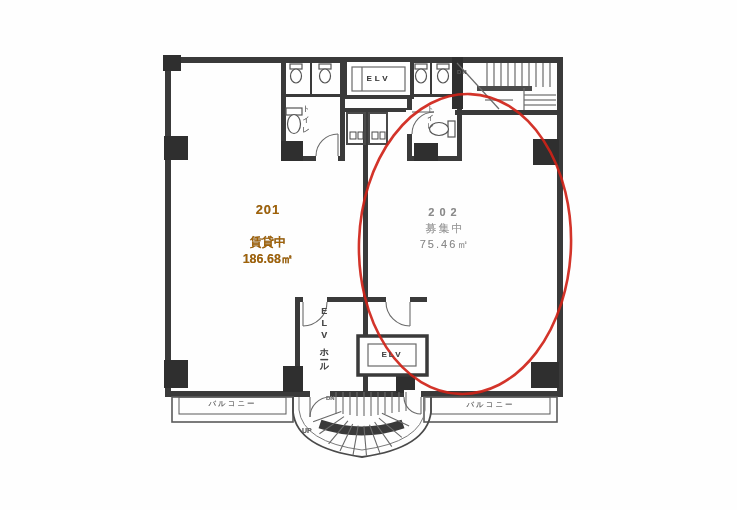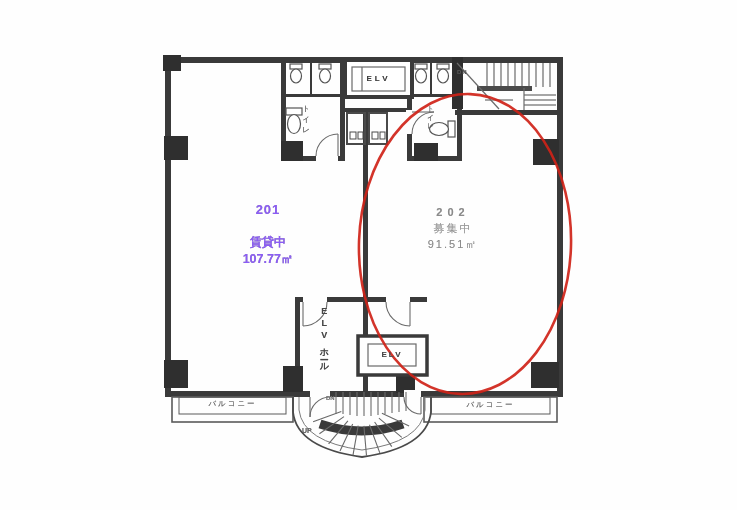--- a/index.html
+++ b/index.html
@@ -1,33 +1,33 @@
 <!DOCTYPE html>
 <html><head>
 <meta charset="utf-8">
 <style>
   html,body{margin:0;padding:0;background:#ffffff;}
   .stage{
     position:relative;width:737px;height:510px;background:#fefefe;overflow:hidden;
     font-family:"Liberation Sans",sans-serif;
   }
   .stage svg{position:absolute;left:0;top:0;}
-  .lbl{position:absolute;color:#8b5cf6;line-height:1.15;white-space:nowrap;
+  .lbl{position:absolute;color:#a16207;line-height:1.15;white-space:nowrap;
        text-shadow:0 0 .6px rgba(80,80,80,.55);}
   .center{text-align:center;}
   .flexc{display:flex;align-items:center;justify-content:center;}
   .vert{writing-mode:vertical-rl;text-orientation:upright;}
 
   .unit-label{width:120px;text-align:center;}
   .u201{left:208px;top:203px;}
   .u201 .u-num{font-size:13px;font-weight:700;letter-spacing:1px;}
   .u201 .u-status{font-size:12px;font-weight:700;margin-top:18px;}
   .u201 .u-area{font-size:12.5px;font-weight:700;margin-top:2px;}
 
-  .u202{left:393px;top:206px;color:#8b8b8b;text-shadow:0 0 .6px rgba(150,150,150,.5);}
+  .u202{left:385px;top:206px;color:#8b8b8b;text-shadow:0 0 .6px rgba(150,150,150,.5);}
   .u202 .u-num{font-size:11px;font-weight:600;letter-spacing:5px;}
   .u202 .u-status{font-size:11px;letter-spacing:2px;margin-top:3px;color:#979797;}
   .u202 .u-area{font-size:11px;letter-spacing:2px;margin-top:4px;}
 
   .elv-top{left:345px;top:60px;width:67px;height:37px;font-size:8px;font-weight:700;letter-spacing:3px;color:#3f3f3f;}
   .elv-bottom{left:368px;top:344px;width:48px;height:22px;font-size:8px;font-weight:700;letter-spacing:2px;color:#4a4a4a;}
   .toilet-left{left:301px;top:100px;height:56px;font-size:7.5px;letter-spacing:2px;color:#555;}
   .toilet-right{left:426px;top:100px;height:52px;font-size:7px;letter-spacing:1px;color:#666;}
   .elv-hall{left:319px;top:306px;height:80px;font-size:9px;font-weight:600;letter-spacing:2px;color:#474747;}
   .balcony-l{left:172px;top:400px;width:121px;font-size:7.5px;letter-spacing:2px;color:#666;}
@@ -213,27 +213,27 @@
         M369.5,424.7 L379.8,452.9 M374.6,422.0 L391.8,446.6 M378.9,418.1 L401.8,437.4
         M381.9,413.3 L409.1,426.0"></path>
     </g>
 
     <ellipse cx="465" cy="244" rx="106" ry="150" transform="rotate(2 465 244)" fill="none" stroke="#cf2318" stroke-width="2.6" opacity="0.92"></ellipse>
   </svg>
 
   <div class="lbl unit-label u201">
     <div class="u-num">201</div>
     <div class="u-status">賃貸中</div>
-    <div class="u-area">107.77㎡</div>
+    <div class="u-area">186.68㎡</div>
   </div>
 
   <div class="lbl unit-label u202">
     <div class="u-num">202</div>
     <div class="u-status">募集中</div>
-    <div class="u-area">91.51㎡</div>
+    <div class="u-area">75.46㎡</div>
   </div>
 
   <div class="lbl flexc elv-top">ELV</div>
   <div class="lbl flexc elv-bottom">ELV</div>
   <div class="lbl vert toilet-left">トイレ</div>
   <div class="lbl vert toilet-right">トイレ</div>
   <div class="lbl vert elv-hall">ELVホール</div>
   <div class="lbl center balcony-l">バルコニー</div>
   <div class="lbl center balcony-r">バルコニー</div>
   <div class="lbl dn-top">DN</div>

